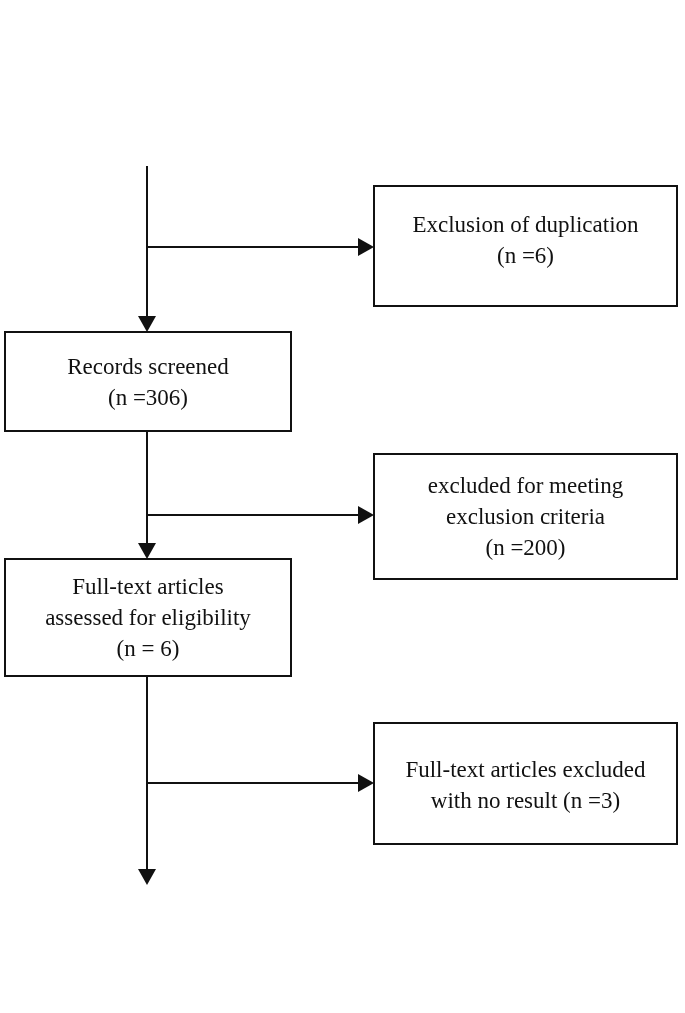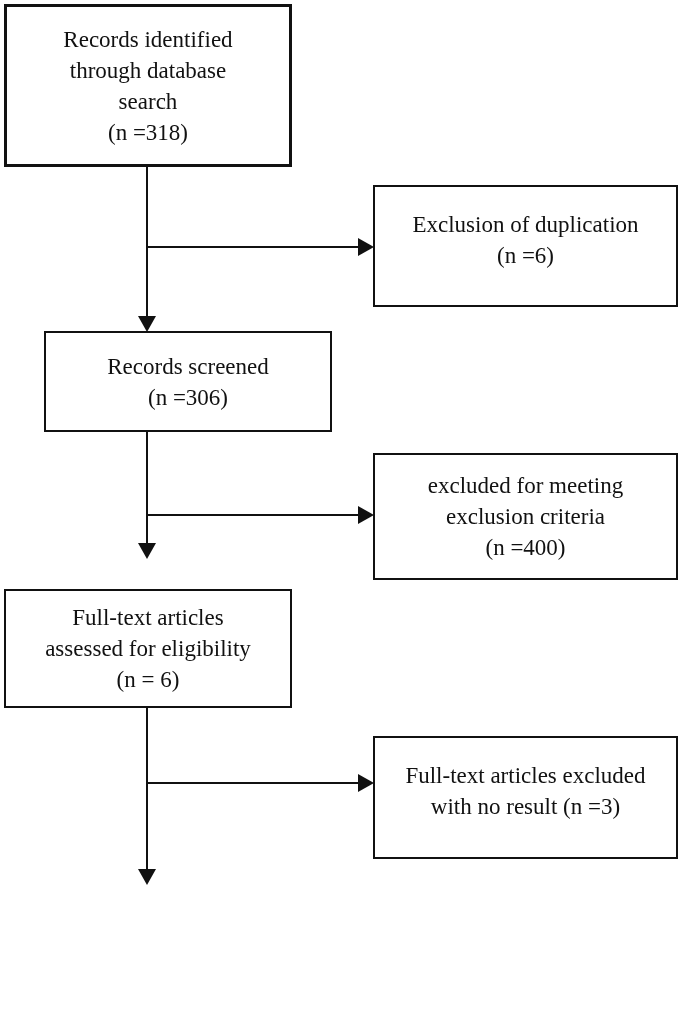--- a/index.html
+++ b/index.html
@@ -33,27 +33,27 @@
     justify-content: center;
     text-align: center;
   }
   .box .txt {
     white-space: pre-line;
     font-size: 23px;
     line-height: 31px;
   }
   
   .b-identified { left: 4px;  top: 4px;   width: 288px; height: 163px; border-width: 3px; }
-  .b-screened   { left: 4px;  top: 331px; width: 288px; height: 101px; margin-left: 40px; }
-  .b-fulltext   { left: 4px;  top: 558px; width: 288px; height: 119px; margin-top: 31px; }
+  .b-screened   { left: 4px;  top: 331px; width: 288px; height: 101px; }
+  .b-fulltext   { left: 4px;  top: 558px; width: 288px; height: 119px; }
   .b-included   { left: 4px;  top: 884px; width: 288px; height: 119px; }
   
   .b-dup        { left: 373px; top: 185px; width: 305px; height: 122px; align-items: flex-start; padding-top: 22px; }
   .b-excl       { left: 373px; top: 453px; width: 305px; height: 127px; }
-  .b-ftexcl     { left: 373px; top: 722px; width: 305px; height: 123px; align-items: flex-start; padding-top: 22px; margin-top: 14px; }
+  .b-ftexcl     { left: 373px; top: 722px; width: 305px; height: 123px; align-items: flex-start; padding-top: 30px; }
 </style>
 </head>
 <body>
 
 <div class="canvas">
 
   <svg class="connectors" viewBox="0 0 685 1013" xmlns="http://www.w3.org/2000/svg">
 
     <g>
       <line x1="147" y1="166" x2="147" y2="318" stroke="#111111" stroke-width="2"></line>
@@ -79,41 +79,35 @@
       <line x1="147" y1="677" x2="147" y2="871" stroke="#111111" stroke-width="2"></line>
       <polygon points="138,869 156,869 147,885" fill="#111111"></polygon>
     </g>
 
     <g>
       <line x1="146" y1="783" x2="360" y2="783" stroke="#111111" stroke-width="2"></line>
       <polygon points="358,774 358,792 374,783" fill="#111111"></polygon>
     </g>
   </svg>
 
-  <div class="box b-identified">
-    <span class="txt">Records identified
-through database
-search
-(n =318)</span>
-  </div>
 
   <div class="box b-dup">
     <span class="txt">Exclusion of duplication
 (n =6)</span>
   </div>
 
   <div class="box b-screened">
     <span class="txt">Records screened
 (n =306)</span>
   </div>
 
   <div class="box b-excl">
     <span class="txt">excluded for meeting
 exclusion criteria
-(n =400)</span>
+(n =200)</span>
   </div>
 
   <div class="box b-fulltext">
     <span class="txt">Full-text articles
 assessed for eligibility
 (n = 6)</span>
   </div>
 
   <div class="box b-ftexcl">
     <span class="txt">Full-text articles excluded

